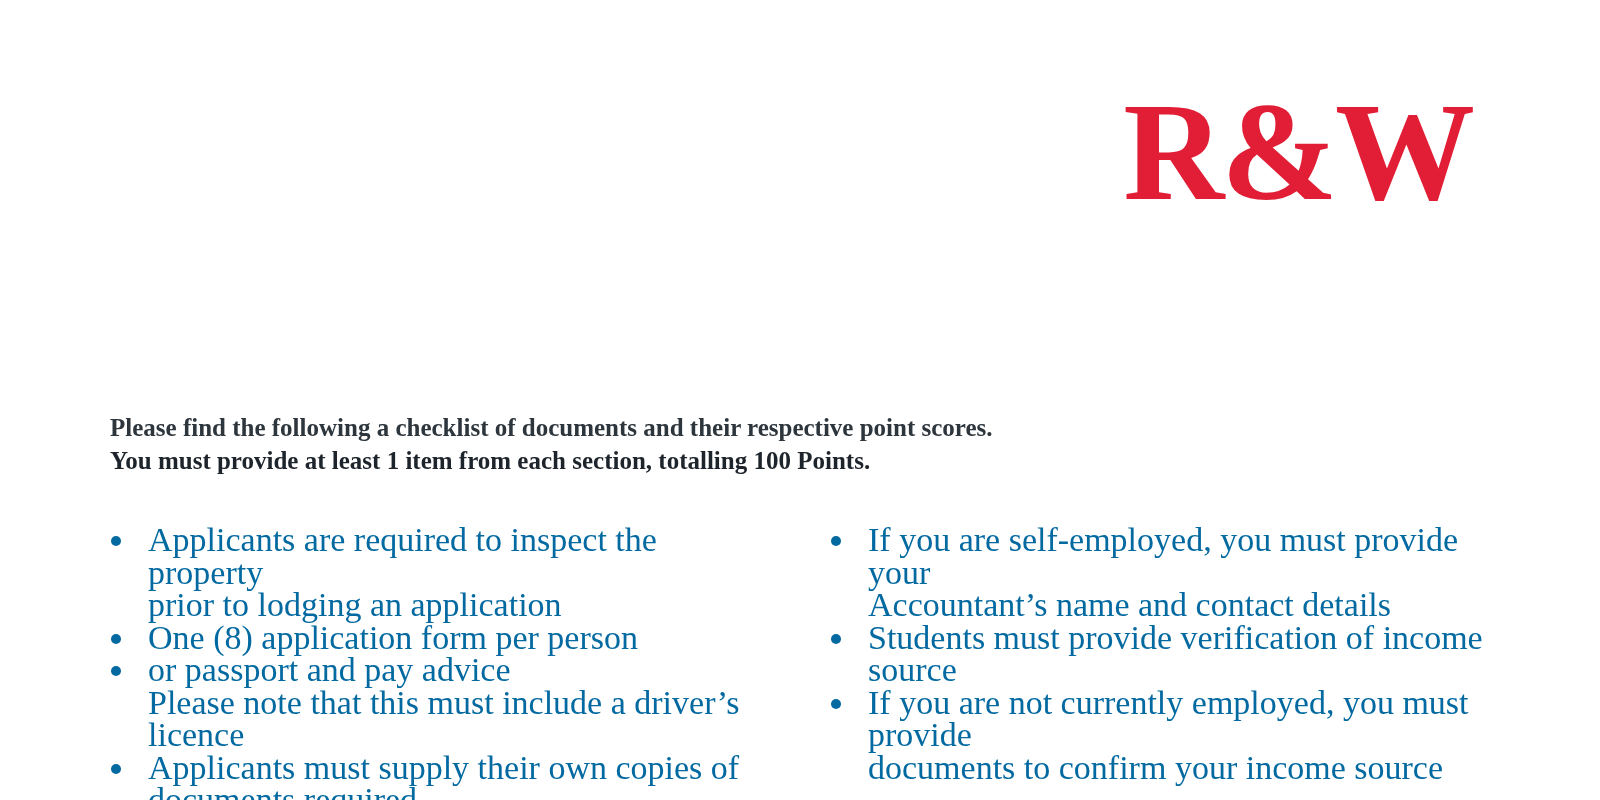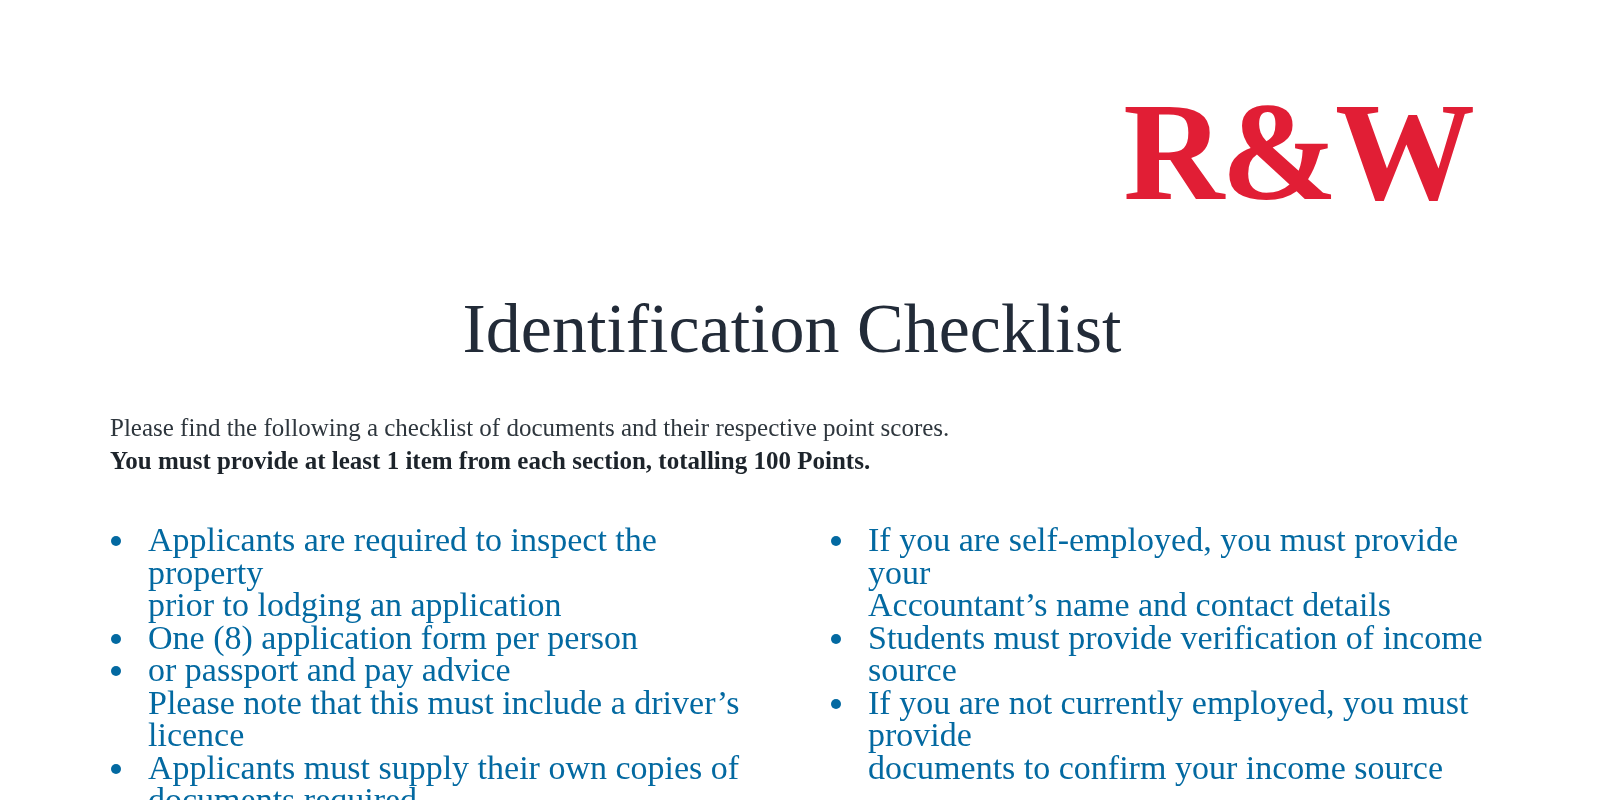--- a/index.html
+++ b/index.html
@@ -45,21 +45,21 @@
     left: 110px;
     width: 1100px;
     font-size: 25px;
     line-height: 33px;
     color: #2e363d;
   }
   .intro .bold-line {
     font-weight: 700;
     color: #1d242b;
   }
-  .intro span { display: block; }
+  .intro span { display: block; font-weight: bold; }
 
   ul.checklist {
     position: absolute;
     top: 524px;
     list-style: disc outside;
     padding-left: 36px;
     font-size: 34px;
     line-height: 32.5px;
     color: #0369a1;
   }
@@ -68,21 +68,20 @@
   .col-left  { left: 102px;  width: 660px; }
   .col-right { left: 822px;  width: 680px; }
 </style>
 </head>
 <body>
 
 <div class="page">
 
   <div class="logo">R&amp;W</div>
 
-  <h1 class="doc-title">Identification Checklist</h1>
 
   <div class="intro">
     <span>Please find the following a checklist of documents and their respective point scores.</span>
     <span class="bold-line">You must provide at least 1 item from each section, totalling 100 Points.</span>
   </div>
 
   <ul class="checklist col-left">
     <li>
       <span>Applicants are required to inspect the property</span>
       <span>prior to lodging an application</span>

